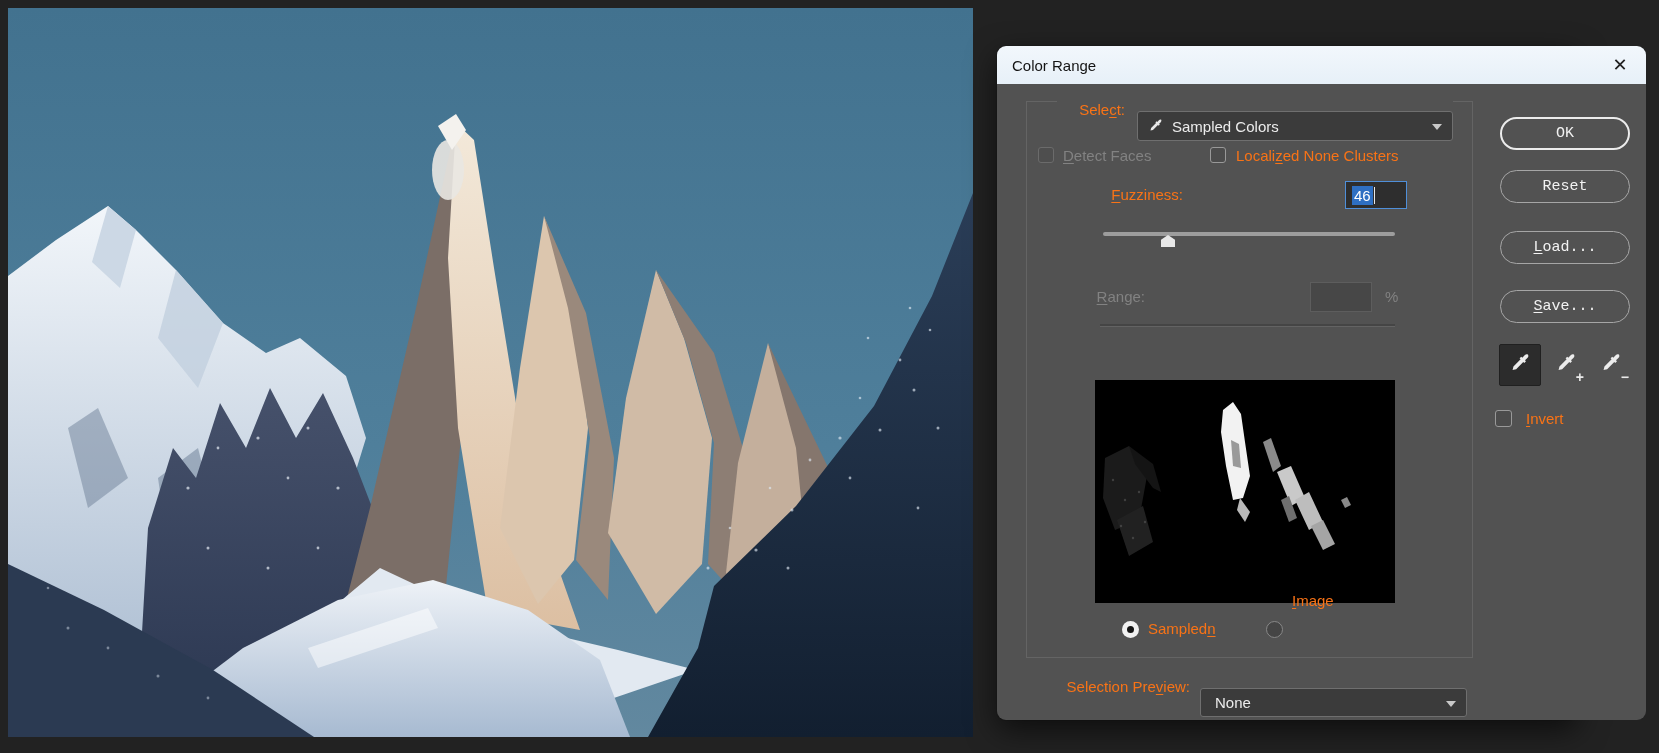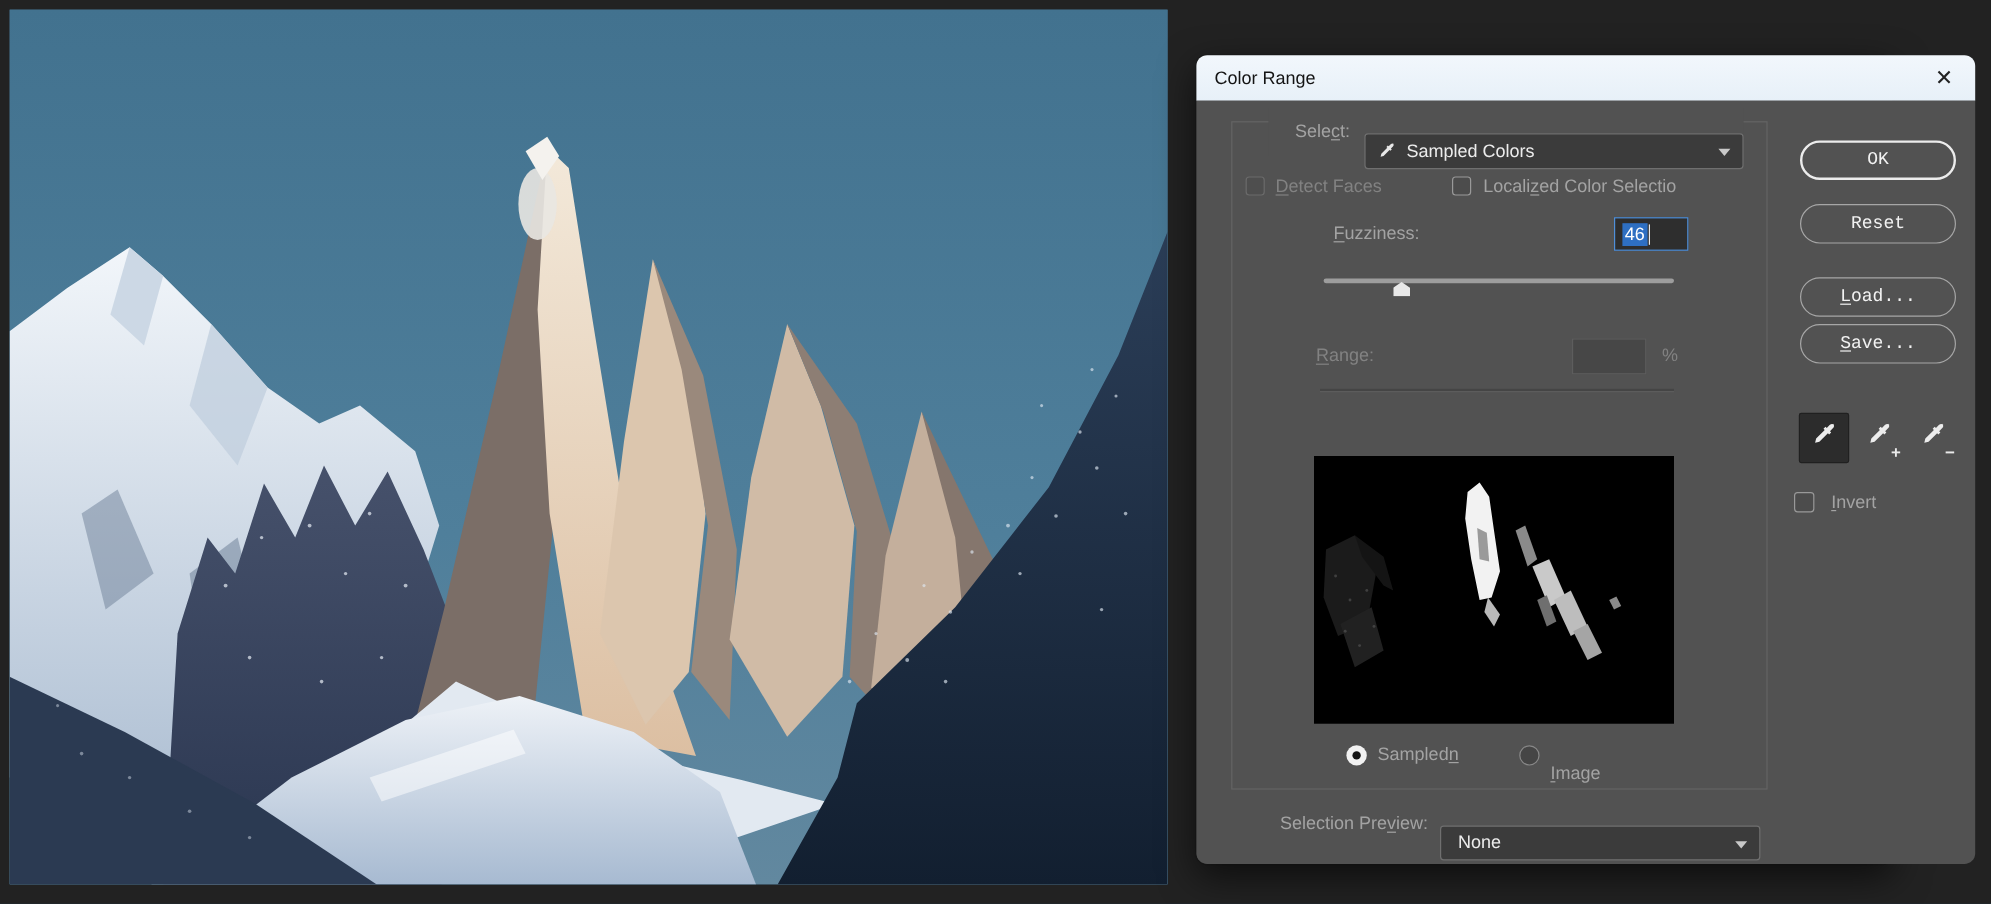--- a/index.html
+++ b/index.html
@@ -18,21 +18,21 @@
               background:linear-gradient(#f2f7fc,#e7f0f8); border-radius:9px 9px 0 0;
               display:flex; align-items:center; }
   .titletext { margin-left:15px; font-size:15px; color:#141414; }
   .closebtn { position:absolute; right:8px; top:2px; width:36px; height:34px;
               display:flex; align-items:center; justify-content:center;
               font-size:18px; color:#222; cursor:pointer; }
   .dlgbody { position:absolute; left:0; top:38px; width:649px; height:636px;
              background:#525252; border-radius:0 0 9px 9px; }
 
   .abs { position:absolute; }
-  .lbl { font-size:15px; color:#a3a3a3; white-space:nowrap; }
+  .lbl { font-size:15px; color:#f97316; white-space:nowrap; }
   .lbl.dim { color:#828282; }
   .mn { text-decoration:underline; text-underline-offset:2px; }
   .rt { text-align:right; }
 
   .frame { position:absolute; left:29px; top:55px; width:447px; height:557px;
            border:1px solid #646464; }
   .framemask { position:absolute; left:60px; top:44px; width:396px; height:40px; background:#525252; }
 
   .dd { position:absolute; background:#3b3b3b; border:1px solid #6f6f6f; border-radius:3px;
         display:flex; align-items:center; color:#ececec; font-size:15px; cursor:pointer;margin-top:16px; }
@@ -200,21 +200,21 @@
             <path fill="#e8e8e8" d="M20.6 3.4a3 3 0 0 0-4.24 0l-2.5 2.5-1.06-1.06-1.77 1.77 1.06 1.06-7.45 7.45-.9 3.7 3.7-.9 7.45-7.45 1.06 1.06 1.77-1.77-1.06-1.06 2.5-2.5a3 3 0 0 0 0-4.24z"></path>
           </svg>
       </span>
       <span style="margin-left:8px;">Sampled Colors</span>
       <span class="chev"></span>
     </div>
 
     <div class="cb dim" style="left:41px; top:101px;"></div>
     <div class="abs lbl dim" style="left:66px; top:101px; line-height:18px;"><span></span><span class="mn">D</span><span>etect Faces</span></div>
     <div class="cb" style="left:213px; top:101px;"></div>
-    <div class="abs lbl" style="left:239px; top:101px; line-height:18px;"><span>Locali</span><span class="mn">z</span><span>ed Color Selectio</span></div>
+    <div class="abs lbl" style="left:239px; top:101px; line-height:18px;"><span>Locali</span><span class="mn">z</span><span>ed None Clusters</span></div>
 
     <div class="abs lbl rt" style="left:36px; top:137px; width:150px; line-height:24px;"><span></span><span class="mn">F</span><span>uzziness:</span></div>
     <div class="numbox" style="left:312px; top:135px; width:62px; height:28px;margin-left:36px;">
       <span class="selval">46</span>
       <span class="caret"></span>
     </div>
     <div class="track" style="left:106px; top:186px; width:292px;"></div>
     <div class="thumb" style="left:164px; top:189px;"></div>
 
     <div class="abs lbl dim rt" style="left:36px; top:239px; width:112px; line-height:24px;"><span></span><span class="mn">R</span><span>ange:</span></div>
@@ -249,32 +249,32 @@
               <circle cx="50" cy="142" r="1.2"></circle>
               <circle cx="38" cy="158" r="1.2"></circle>
           </g>
         </g>
       </svg>
     </div>
 
     <div class="radio on" style="left:125px; top:575px;"></div>
     <div class="abs lbl" style="left:151px; top:572px; line-height:22px;"><span>Sampled</span><span class="mn">n</span><span></span></div>
     <div class="radio off" style="left:269px; top:575px;"></div>
-    <div class="abs lbl" style="left:295px; top:588px; line-height:22px;"><span></span><span class="mn">I</span><span>mage</span></div>
+    <div class="abs lbl" style="left:295px; top:544px; line-height:22px;"><span></span><span class="mn">I</span><span>mage</span></div>
 
     <div class="abs lbl rt" style="left:36px; top:629px; width:157px; line-height:24px;"><span>Selection Pre</span><span class="mn">v</span><span>iew:</span></div>
     <div class="dd" style="left:203px; top:626px; width:267px; height:29px;">
       <span style="margin-left:14px;">None</span>
       <span class="chev"></span>
     </div>
 
     <button class="ps-btn default" style="top:71px;">OK</button>
     <button class="ps-btn" style="top:124px;">Reset</button>
     <button class="ps-btn" style="top:185px;"><span></span><span class="mn">L</span><span>oad...</span></button>
-    <button class="ps-btn" style="top:224px;"><span></span><span class="mn">S</span><span>ave...</span></button>
+    <button class="ps-btn" style="top:244px;"><span></span><span class="mn">S</span><span>ave...</span></button>
 
     <div class="dropper selected" style="left:502px; top:298px;">
       <span>
         <svg viewBox="0 0 24 24">
             <path fill="#ececec" d="M20.6 3.4a3 3 0 0 0-4.24 0l-2.5 2.5-1.06-1.06-1.77 1.77 1.06 1.06-7.45 7.45-.9 3.7 3.7-.9 7.45-7.45 1.06 1.06 1.77-1.77-1.06-1.06 2.5-2.5a3 3 0 0 0 0-4.24z"></path>
           </svg>
       </span>
     </div>
     <div class="dropper" style="left:548px; top:298px;">
       <span>

